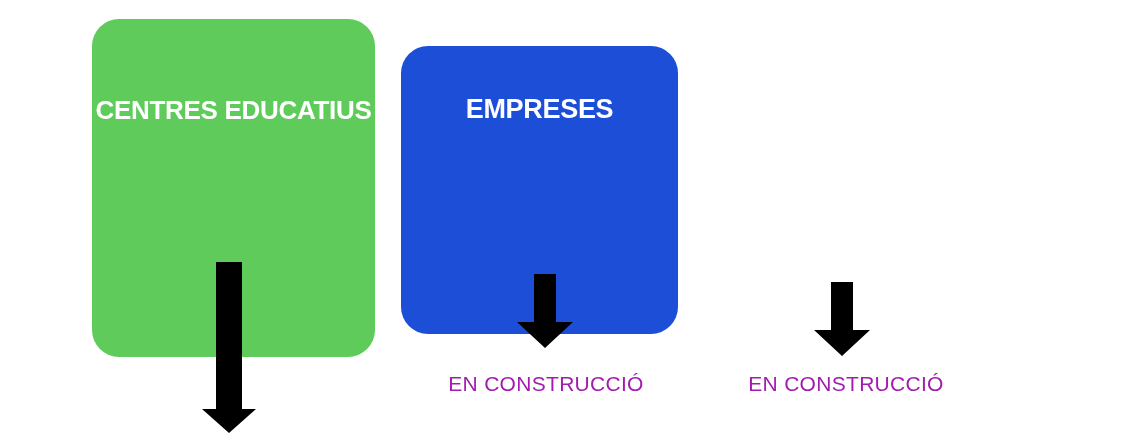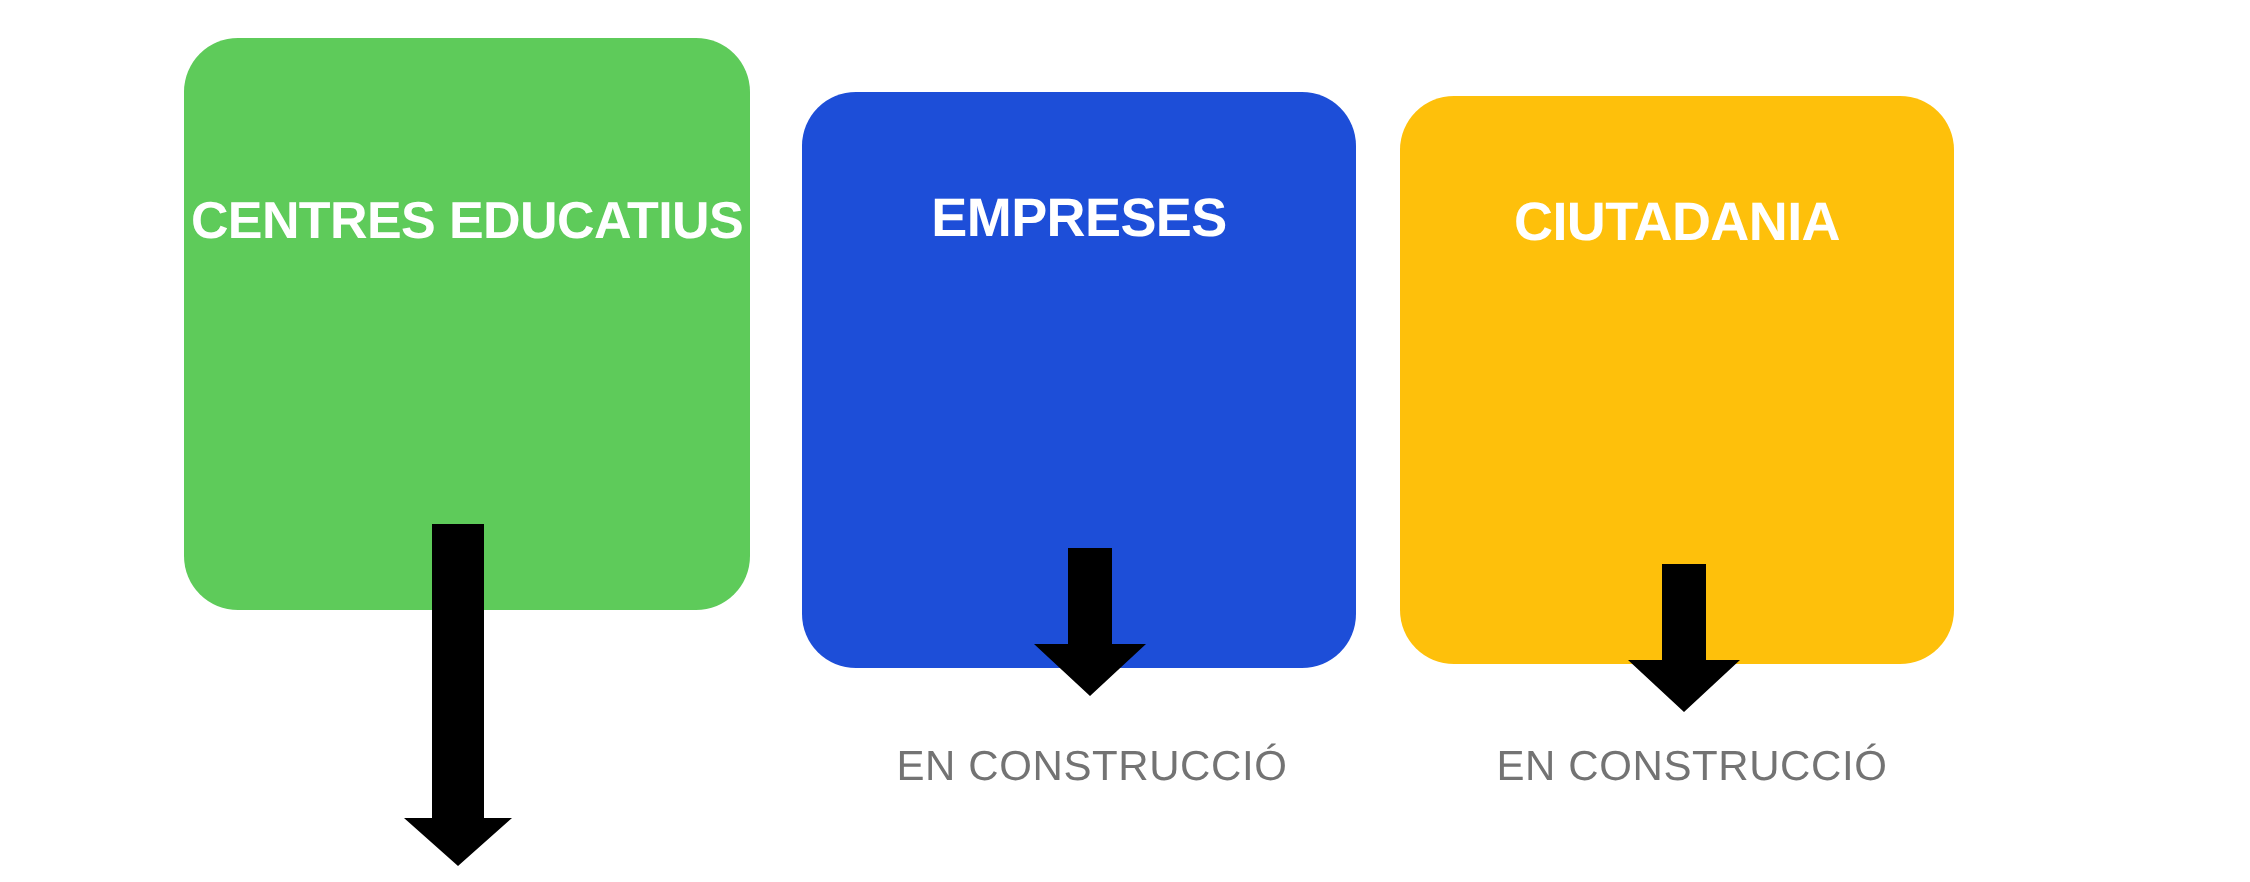--- a/index.html
+++ b/index.html
@@ -12,21 +12,21 @@
     position: relative;
     width: 1125px;
     height: 441px;
     background: #ffffff;
     overflow: hidden;
   }
   .card {
     position: absolute;
     border-radius: 27px;
   }
-  .card-green  { left: 92px;  top: 19px; width: 283px; height: 286px; }
+  .card-green  { left: 92px;  top: 19px; width: 283px; height: 338px; }
   .card-salmon { left: 401px; top: 46px; width: 277px; height: 288px; }
   .card-gold   { left: 700px; top: 48px; width: 277px; height: 284px; }
   .card-title {
     position: absolute;
     left: 0;
     width: 100%;
     margin: 0;
     text-align: center;
     color: #ffffff;
     font-weight: bold;
@@ -43,21 +43,21 @@
     display: block;
   }
   .arrow-big    { left: 202px; top: 262px; }
   .arrow-salmon { left: 517px; top: 274px; }
   .arrow-gold   { left: 814px; top: 282px; }
   .status-label {
     position: absolute;
     top: 371px;
     width: 220px;
     text-align: center;
-    color: #737373;
+    color: #a21caf;
     font-size: 21px;
     line-height: 1.2;
     letter-spacing: 0.3px;
     white-space: nowrap;
   }
   .status-salmon { left: 436px; }
   .status-gold   { left: 736px; }
 </style>
 </head>
 <body>
@@ -65,23 +65,20 @@
 <div class="stage">
 
   <section class="card card-green" style="background: rgb(94, 203, 90);">
     <h2 class="card-title">CENTRES EDUCATIUS</h2>
   </section>
 
   <section class="card card-salmon" style="background: #1d4ed8;">
     <h2 class="card-title">EMPRESES</h2>
   </section>
 
-  <section class="card card-gold" style="background: rgb(254, 192, 11);">
-    <h2 class="card-title">CIUTADANIA</h2>
-  </section>
 
   <svg class="arrow arrow-big" width="54" height="171" viewBox="0 0 54 171" aria-hidden="true">
     <polygon points="14,0 40,0 40,147 54,147 27,171 0,147 14,147" fill="#000000"></polygon>
   </svg>
 
   <svg class="arrow arrow-salmon" width="56" height="74" viewBox="0 0 56 74" aria-hidden="true">
     <polygon points="17,0 39,0 39,48 56,48 28,74 0,48 17,48" fill="#000000"></polygon>
   </svg>
 
   <svg class="arrow arrow-gold" width="56" height="74" viewBox="0 0 56 74" aria-hidden="true">

